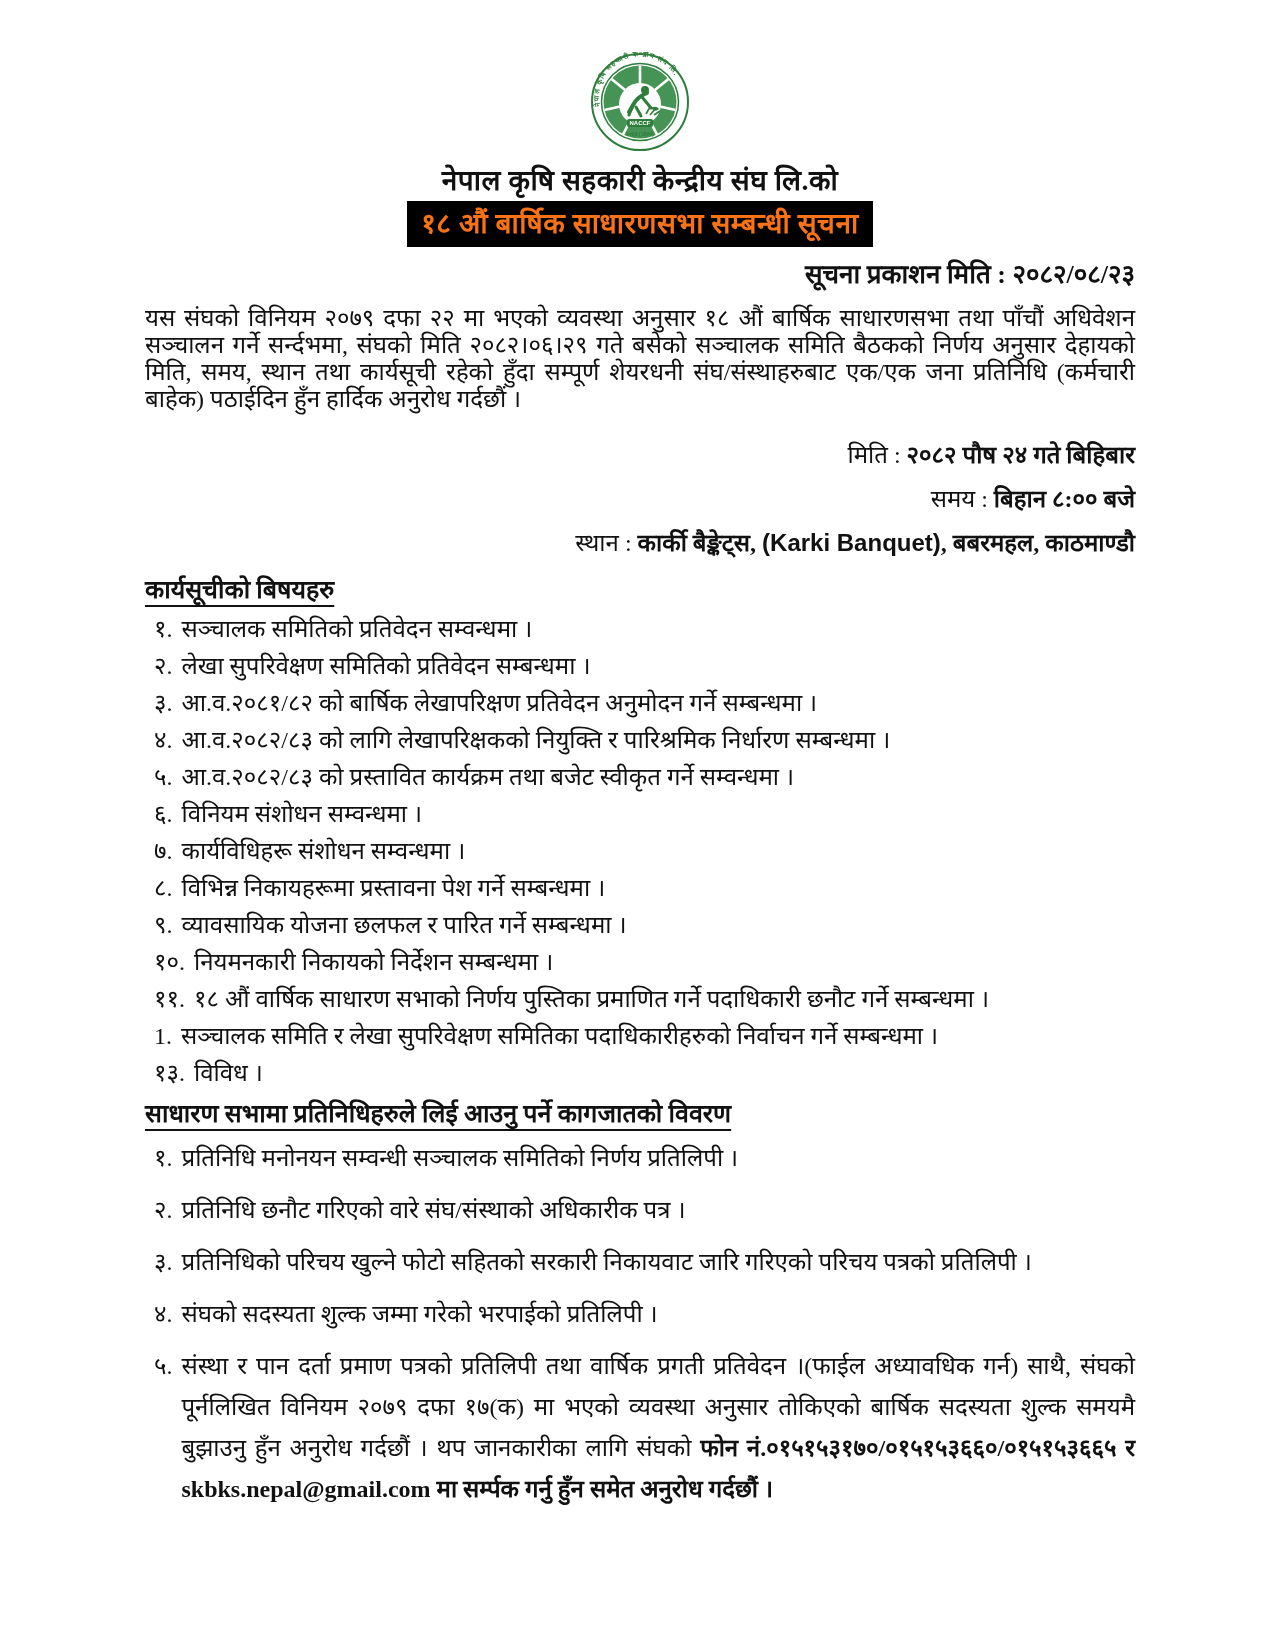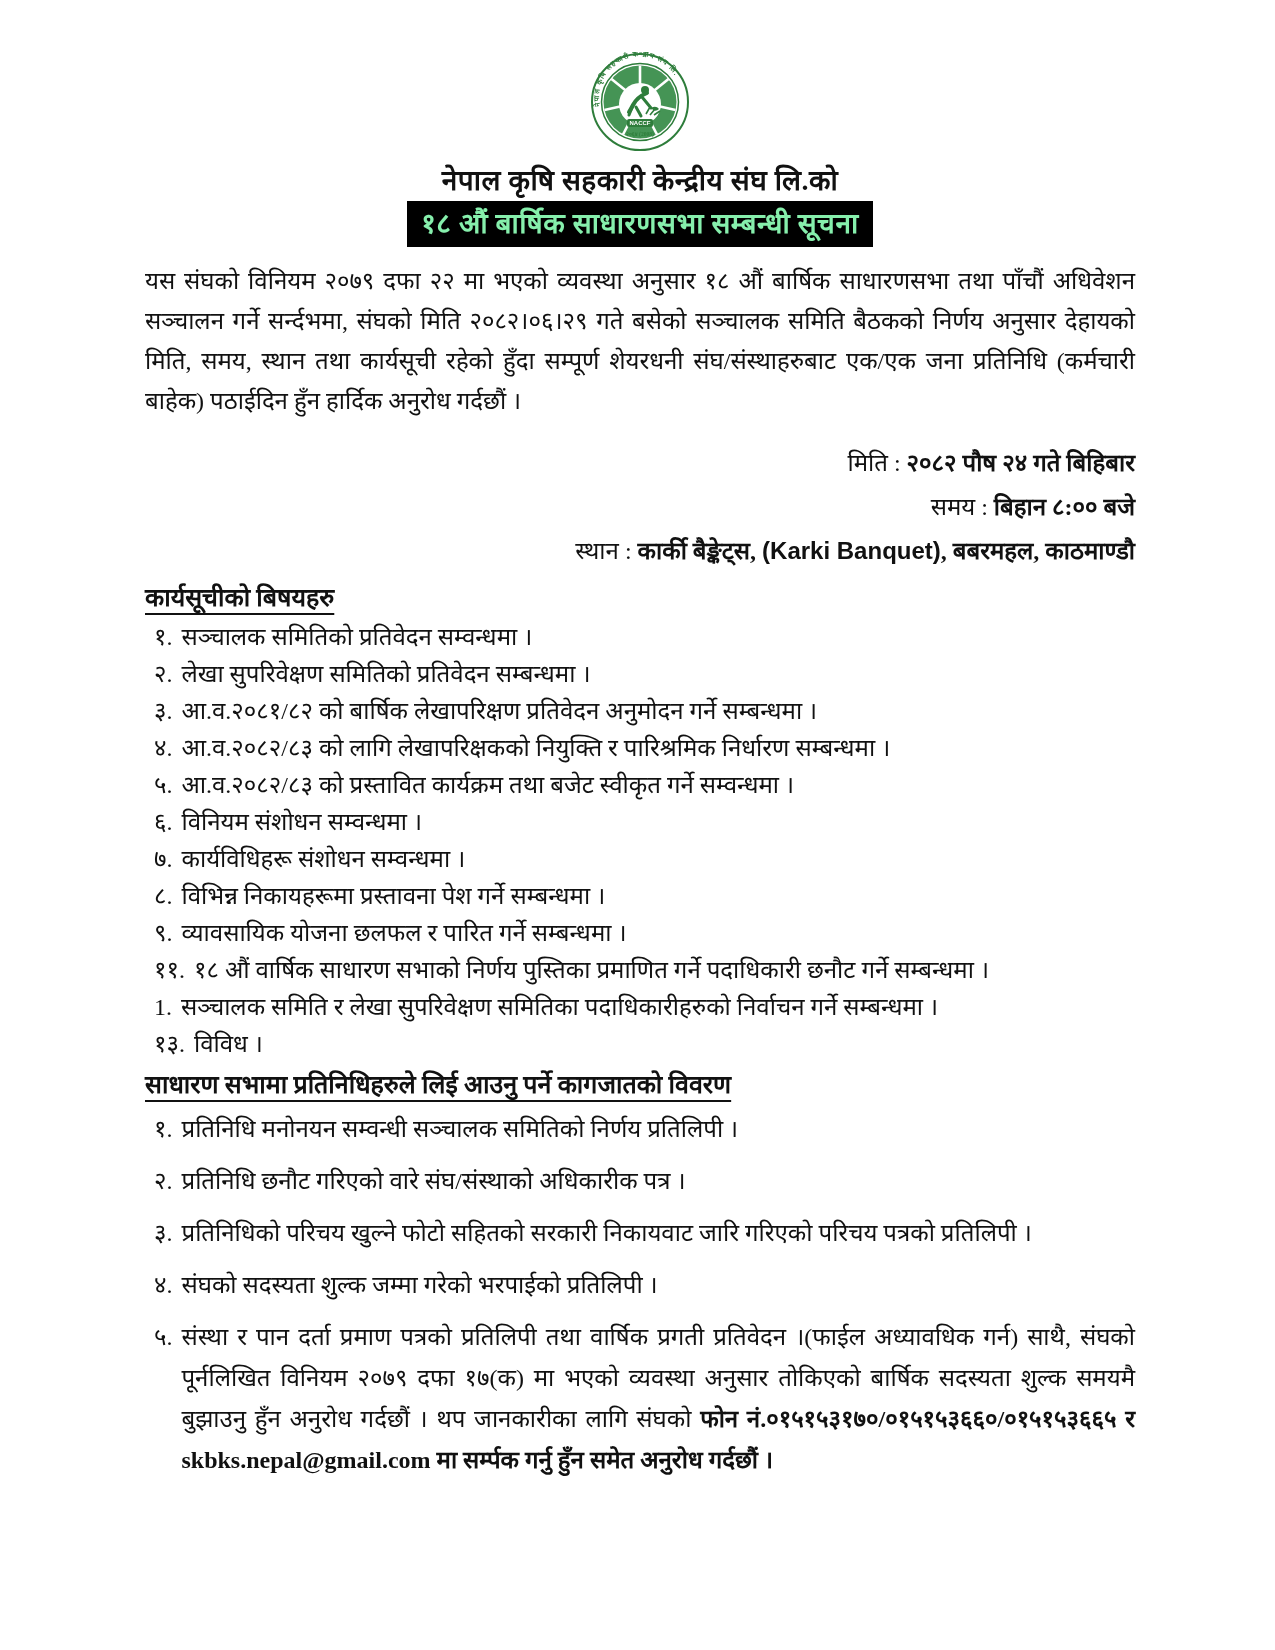--- a/index.html
+++ b/index.html
@@ -17,35 +17,35 @@
 
   .org-title {
     text-align: center;
     font-size: 28px; font-weight: bold;
     margin-top: 4px;
     letter-spacing: 0.5px;
   }
   .banner-wrap { text-align: center; margin-top: 3px; }
   .banner {
     display: inline-block;
-    background: #000000; color: #86efac;
+    background: #000000; color: #f97316;
     font-size: 28px; font-weight: bold;
     padding: 2px 14px 6px 14px;
     letter-spacing: 0.5px;
   }
   .publish {
     text-align: right;
     font-size: 26px; font-weight: bold;
     margin-top: 8px;
   }
 
   .intro {
     margin-top: 14px;
     font-size: 24px;
-    line-height: 40px;
+    line-height: 27px;
     text-align: justify;
   }
 
   .sec-heading {
     margin-top: 17px;
     font-size: 25px; font-weight: bold;
     text-decoration: underline;
     text-underline-offset: 7px;
     text-decoration-thickness: 1.5px;
   }
@@ -116,20 +116,21 @@
       <rect x="37" y="67" width="26" height="8" rx="2" fill="#2e7d3b"></rect>
       <text x="50" y="73.4" text-anchor="middle" font-size="6" font-weight="bold" fill="#ffffff" font-family="Liberation Sans, sans-serif">NACCF</text>
       <text x="50" y="84" text-anchor="middle" font-size="5.6" fill="#2e7d3b" font-weight="bold">२०६४ (2008)</text>
     </svg>
   </div>
 
   <div class="org-title">नेपाल कृषि सहकारी केन्द्रीय संघ लि.को</div>
   <div class="banner-wrap">
     <span class="banner">१८ औं बार्षिक साधारणसभा सम्बन्धी सूचना</span>
   </div>
+  <div class="publish">सूचना प्रकाशन मिति : २०८२/०८/२३</div>
 
   <p class="intro">यस संघको विनियम २०७९ दफा २२ मा भएको व्यवस्था अनुसार १८ औं बार्षिक साधारणसभा तथा पाँचौं अधिवेशन सञ्चालन गर्ने सर्न्दभमा, संघको मिति २०८२।०६।२९ गते बसेको सञ्चालक समिति बैठकको निर्णय अनुसार देहायको मिति, समय, स्थान तथा कार्यसूची रहेको हुँदा सम्पूर्ण शेयरधनी संघ/संस्थाहरुबाट एक/एक जना प्रतिनिधि (कर्मचारी बाहेक) पठाईदिन हुँन हार्दिक अनुरोध गर्दछौं ।</p>
 
   <div class="field">
     <span class="lbl">मिति : </span><span class="val">२०८२ पौष २४ गते बिहिबार</span>
   </div>
   <div class="field">
     <span class="lbl">समय : </span><span class="val">बिहान ८:०० बजे</span>
   </div>
   <div class="field">
@@ -166,20 +167,24 @@
         <span class="num">७.</span>
         <span>कार्यविधिहरू संशोधन सम्वन्धमा ।</span>
       </div>
     <div class="item">
         <span class="num">८.</span>
         <span>विभिन्न निकायहरूमा प्रस्तावना पेश गर्ने सम्बन्धमा ।</span>
       </div>
     <div class="item">
         <span class="num">९.</span>
         <span>व्यावसायिक योजना छलफल र पारित गर्ने सम्बन्धमा ।</span>
+      </div>
+    <div class="item">
+        <span class="num">१०.</span>
+        <span>नियमनकारी निकायको निर्देशन सम्बन्धमा ।</span>
       </div>
     <div class="item">
         <span class="num">११.</span>
         <span>१८ औं वार्षिक साधारण सभाको निर्णय पुस्तिका प्रमाणित गर्ने पदाधिकारी छनौट गर्ने सम्बन्धमा ।</span>
       </div>
     <div class="item">
         <span class="num">1.</span>
         <span>सञ्चालक समिति र लेखा सुपरिवेक्षण समितिका पदाधिकारीहरुको निर्वाचन गर्ने सम्बन्धमा ।</span>
       </div>
     <div class="item">

